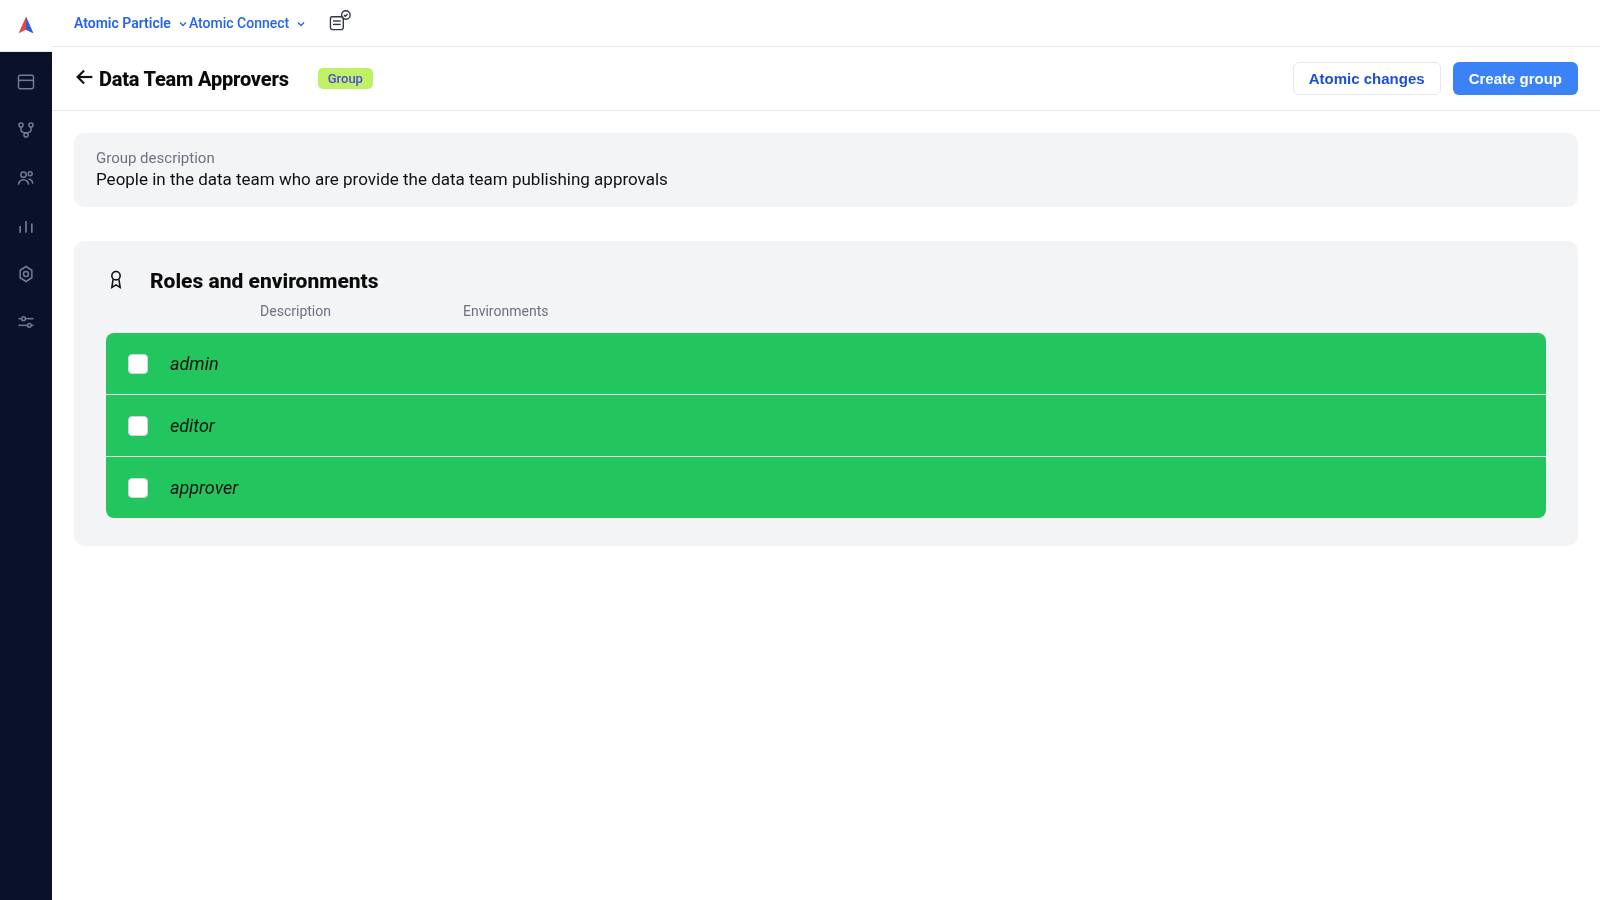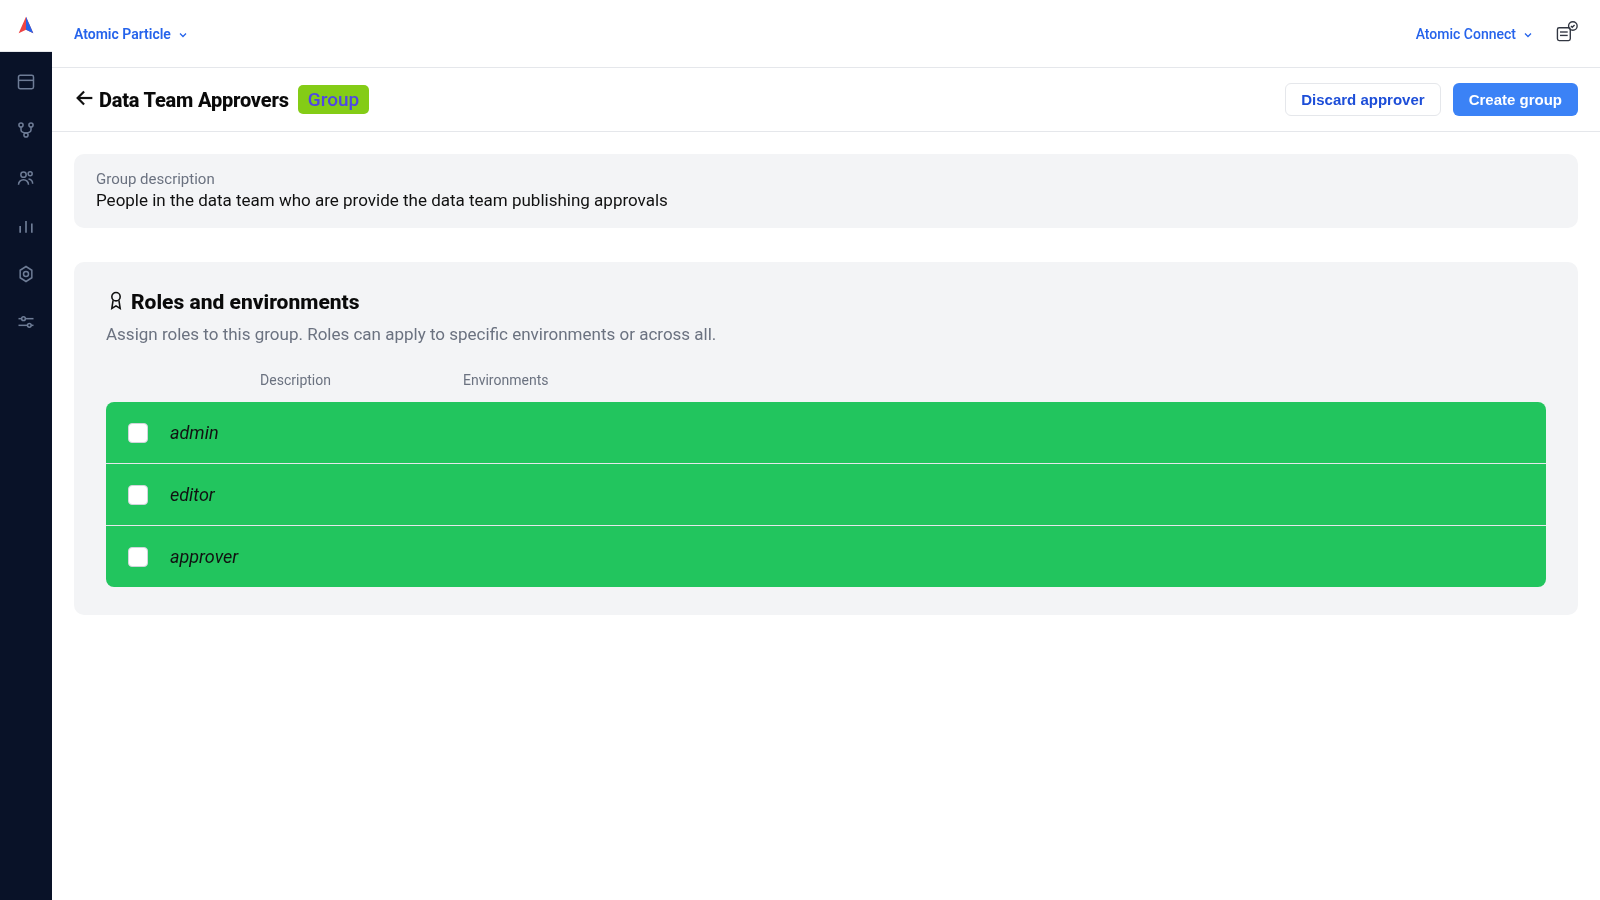--- a/index.html
+++ b/index.html
@@ -6,44 +6,44 @@
     body { font-family: -apple-system, BlinkMacSystemFont, "Segoe UI", Roboto, Helvetica, Arial, sans-serif; width: 1600px; height: 900px; overflow: hidden; background: #fff; }
 
     .layout { display: flex; height: 100%; }
     .sidebar { width: 52px; background: #091228; flex-shrink: 0; display: flex; flex-direction: column; align-items: center; }
     .sidebar-logo { width: 52px; height: 52px; display: flex; align-items: center; justify-content: center; background: #fff; border-bottom: 1px solid #e5e7eb; }
     .sidebar-items { display: flex; flex-direction: column; align-items: center; gap: 28px; margin-top: 20px; }
     .sidebar-icon { width: 20px; height: 20px; color: #6e7c96; display: flex; align-items: center; justify-content: center; cursor: pointer; }
 
     .main { flex: 1; display: flex; flex-direction: column; }
 
-    .topbar { height: 68px; border-bottom: 1px solid #e5e7eb; display: flex; align-items: center; justify-content: space-between; padding: 0 22px 0 22px; }
+    .topbar { height: 47px; border-bottom: 1px solid #e5e7eb; display: flex; align-items: center; padding: 0 22px 0 22px; }
     .topbar-left { display: flex; align-items: center; gap: 6px; color: #2563eb; font-size: 14px; font-weight: 600; cursor: pointer; }
     .topbar-right { display: flex; align-items: center; gap: 20px; }
     .topbar-right-link { color: #2563eb; font-size: 14px; font-weight: 500; display: flex; align-items: center; gap: 6px; cursor: pointer; }
     .header-action-icon { color: #313641; cursor: pointer; }
 
     .pageheader { height: 64px; border-bottom: 1px solid #e5e7eb; display: flex; align-items: center; justify-content: space-between; padding: 0 22px; }
     .pageheader-left { display: flex; align-items: center; gap: 3px; }
     .back-arrow { cursor: pointer; color: #111; }
     .page-title { font-size: 20px; font-weight: 800; letter-spacing: -0.2px; color: #0a0a0a; }
-    .badge { background: #84cc16; color: #4f46e5; font-size: 19px; font-weight: 500; padding: 3px 10px; border-radius: 5px; margin-left: 6px; }
+    .badge { background: #bef264; color: #4f46e5; font-size: 13px; font-weight: 500; padding: 3px 10px; border-radius: 5px; margin-left: 26px; }
     .pageheader-right { display: flex; gap: 12px; }
     .btn { font-size: 15px; font-weight: 700; padding: 7px 15px; border-radius: 6px; cursor: pointer; border: 1px solid transparent; }
     .btn-secondary { background: #fff; color: #1d4ed8; border-color: #e5e7eb; }
     .btn-primary { background: #3b82f6; color: #fff; }
 
     .content { padding: 22px; flex: 1; overflow: auto; }
     .panel-gray { background: #f3f4f6; border-radius: 10px; }
     .desc-panel { padding: 16px 22px 18px 22px; margin-bottom: 34px; }
     .desc-label { color: #6b7280; font-size: 15px; margin-bottom: 2px; }
     .desc-text { font-size: 17px; color: #111; }
 
     .roles-panel { padding: 28px 32px; }
-    .roles-title-row { display: flex; align-items: flex-start; gap: 5px; margin-bottom: 10px; }
+    .roles-title-row { display: flex; align-items: flex-start; gap: 24px; margin-bottom: 10px; }
     .roles-title { font-size: 21px; font-weight: 800; color: #0a0a0a; }
     .roles-subtitle { color: #6b7280; font-size: 17px; margin-bottom: 28px; }
 
     .roles-header { display: flex; padding: 0 22px 14px 22px; }
     .roles-header span { color: #6b7280; font-size: 14px; }
     .col-role { flex: 0 0 480px; }
     .col-desc { flex: 0 0 335px; text-align: center; }
     .col-env  { flex: 1; }
 
     .roles-list { background: #22c55e; border-radius: 8px; overflow: hidden; font-style: italic; }
@@ -144,42 +144,41 @@
         <span class="back-arrow">
           <svg width="22" height="22" viewBox="0 0 24 24" fill="none" stroke="currentColor" stroke-width="2.4">
               <line x1="20" y1="12" x2="4" y2="12"></line>
               <polyline points="11 5 4 12 11 19"></polyline>
             </svg>
         </span>
         <h1 class="page-title">Data Team Approvers</h1>
         <span class="badge">Group</span>
       </div>
       <div class="pageheader-right">
-        <button class="btn btn-secondary">Discard approver</button>
+        <button class="btn btn-secondary">Atomic changes</button>
         <button class="btn btn-primary">Create group</button>
       </div>
     </div>
 
     <div class="content">
       <div class="panel-gray desc-panel">
         <div class="desc-label">Group description</div>
         <div class="desc-text">People in the data team who are provide the data team publishing approvals</div>
       </div>
 
       <div class="panel-gray roles-panel">
         <div class="roles-title-row">
           <span>
             <svg width="20" height="20" viewBox="0 0 24 24" fill="none" stroke="#111" stroke-width="1.9">
                 <circle cx="12" cy="8" r="5"></circle>
                 <path d="M8.5 12.5 L7 22 L12 19 L17 22 L15.5 12.5"></path>
               </svg>
           </span>
           <h2 class="roles-title">Roles and environments</h2>
         </div>
-        <p class="roles-subtitle">Assign roles to this group. Roles can apply to specific environments or across all.</p>
 
         <div class="roles-header">
           <span class="col-desc">Description</span>
           <span class="col-env">Environments</span>
         </div>
 
         <div class="roles-list">
           <div class="role-row">
             <span class="checkbox"></span>
             <span class="role-name">admin</span>

